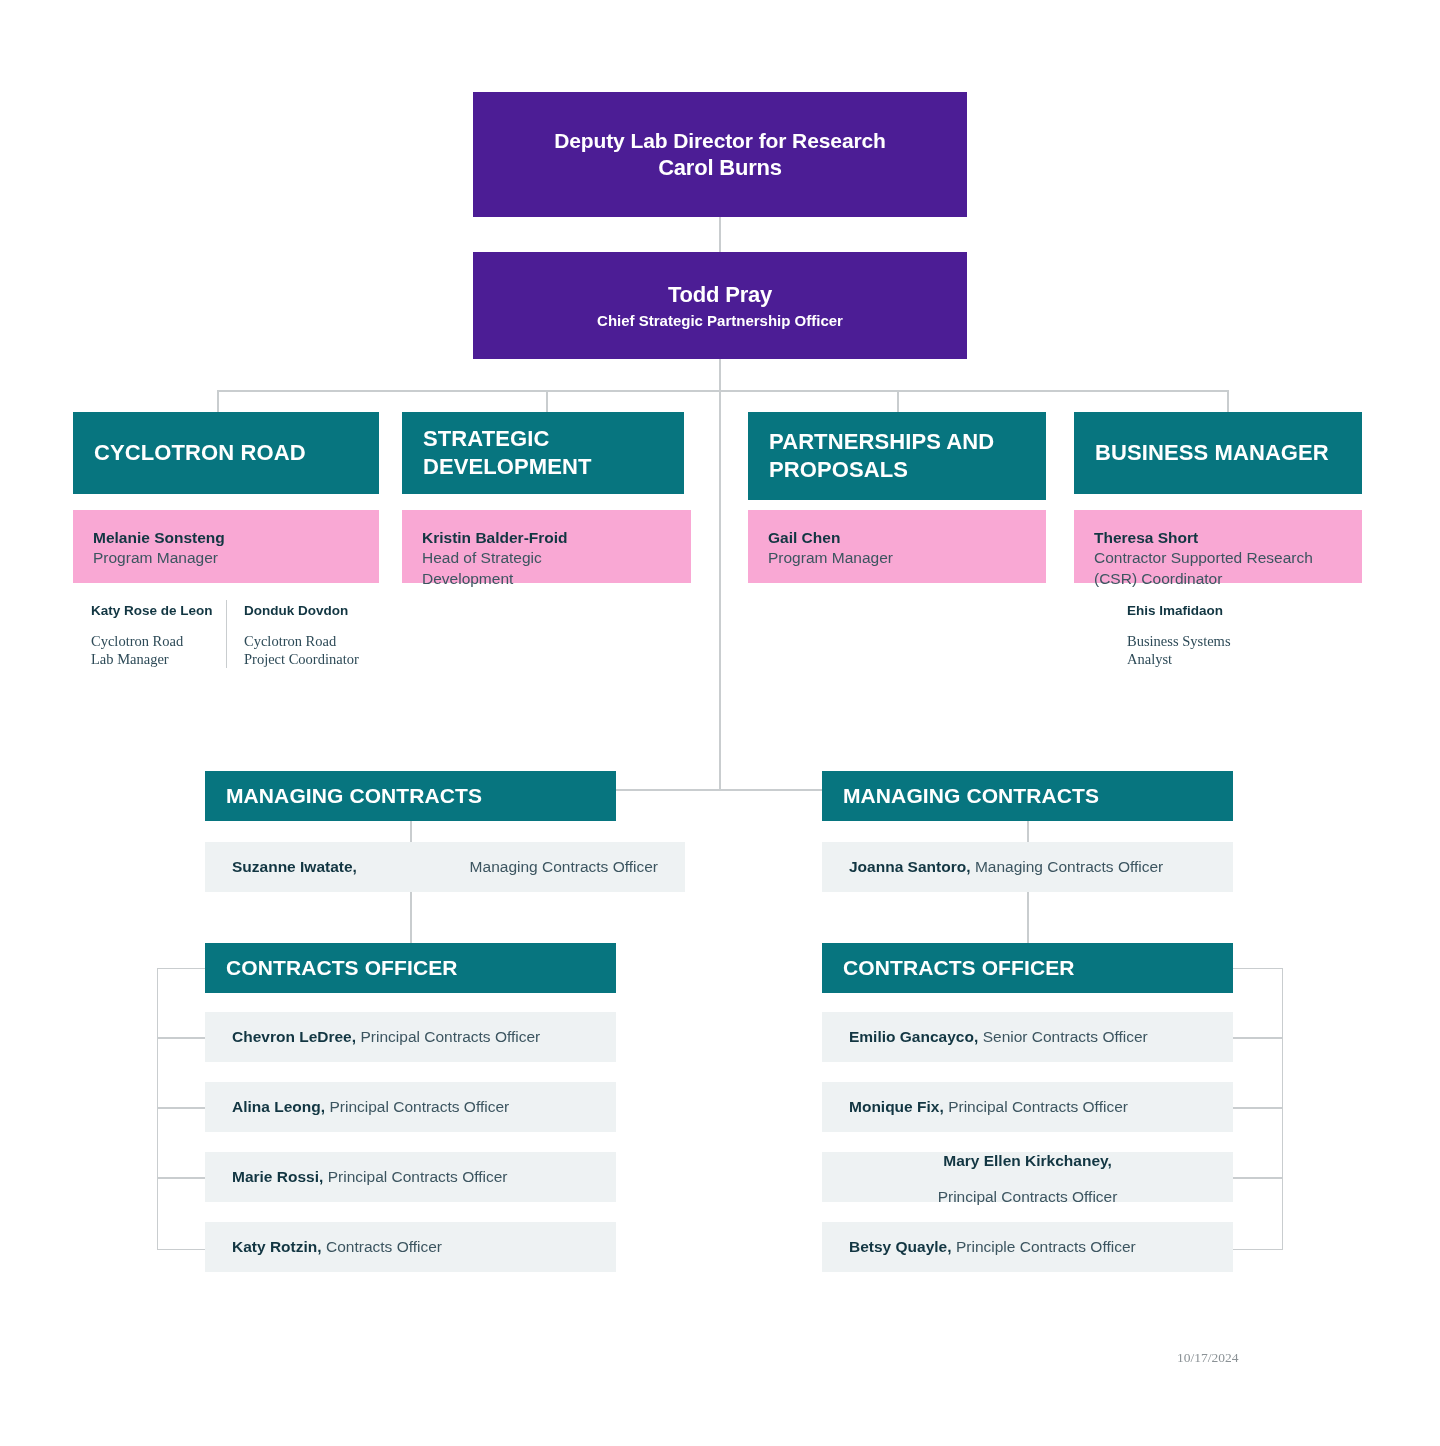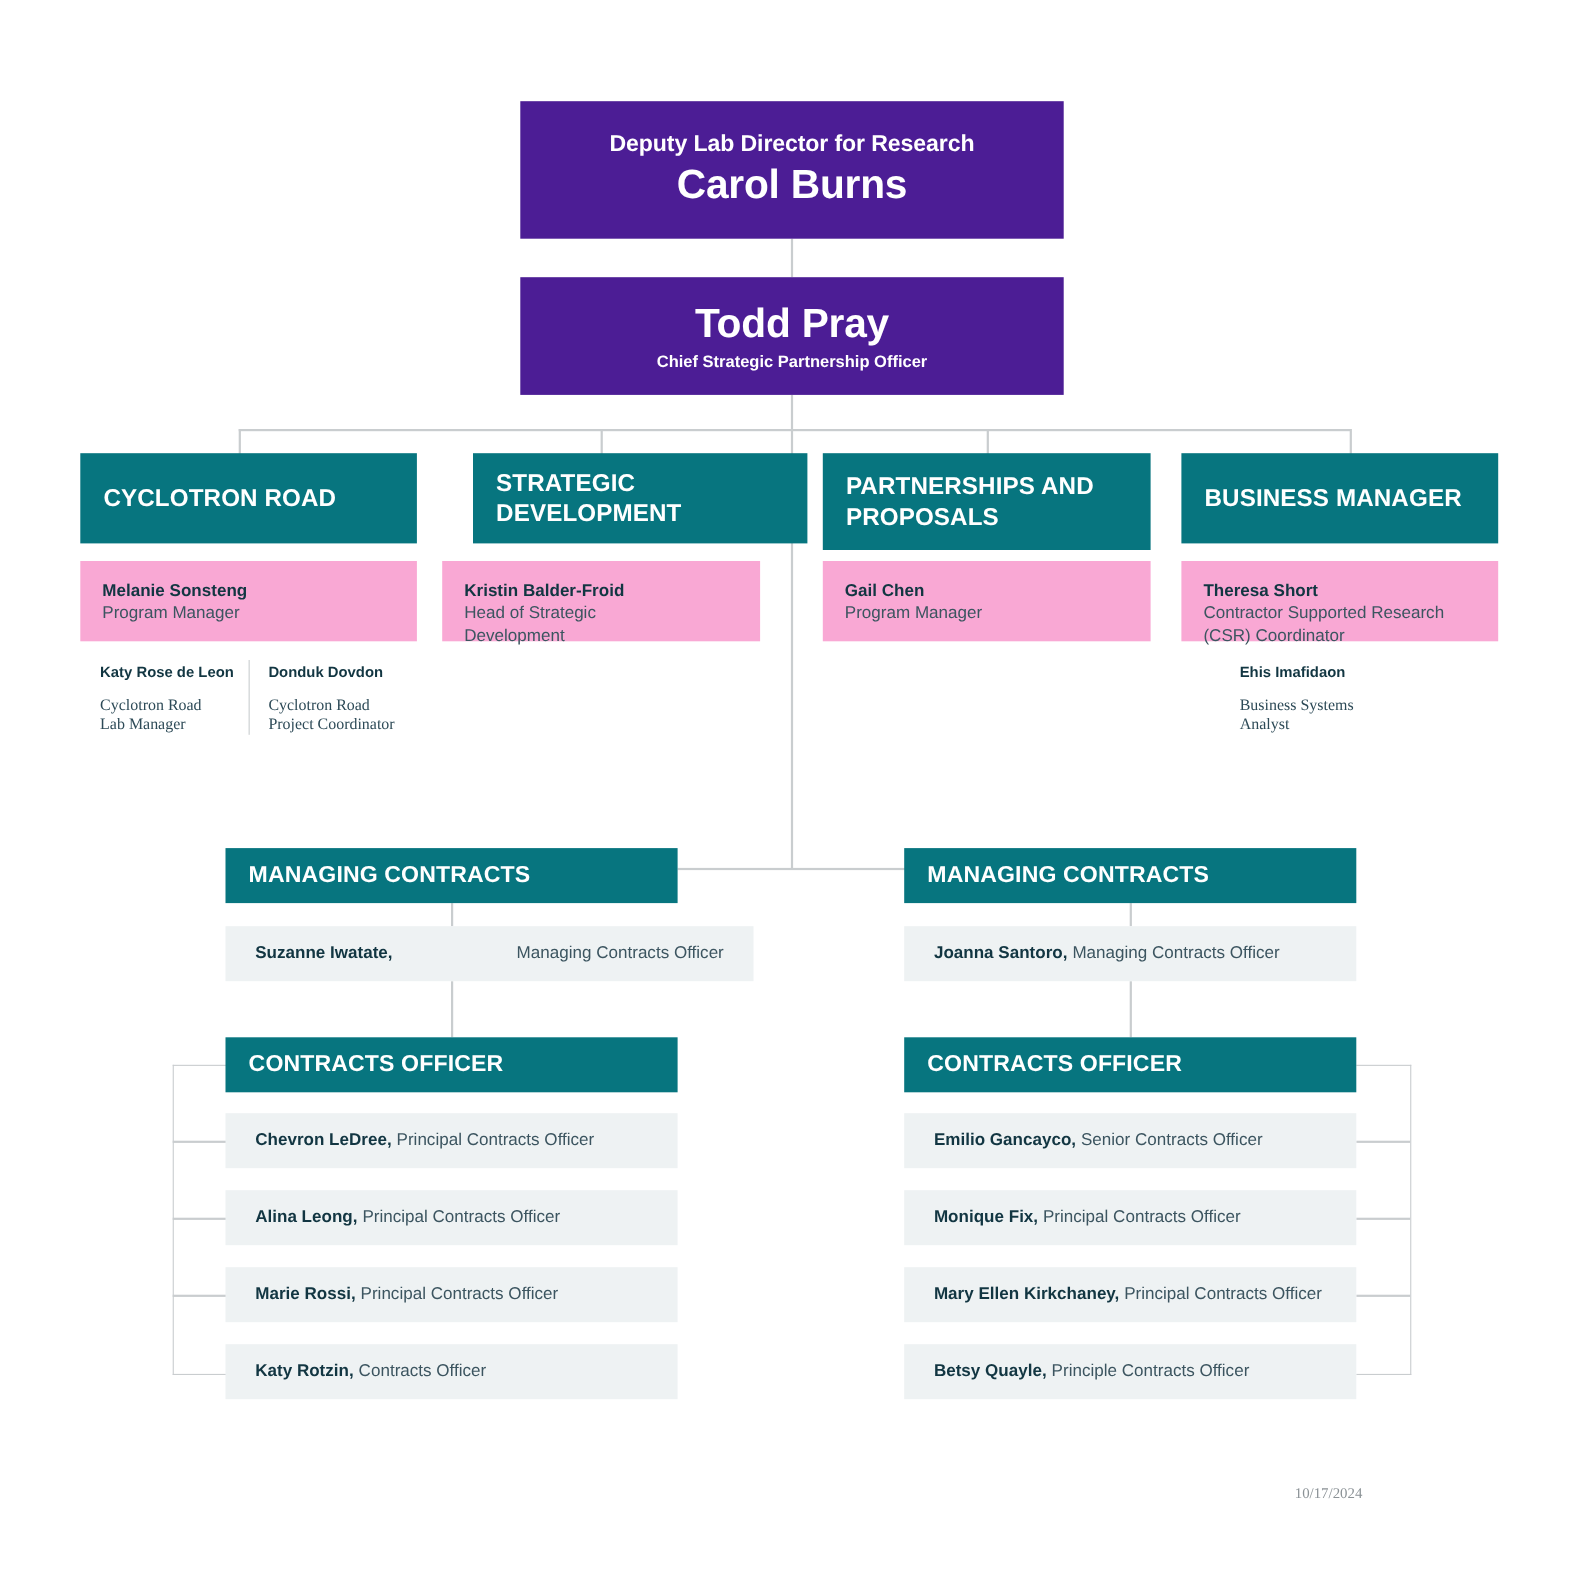--- a/index.html
+++ b/index.html
@@ -56,21 +56,21 @@
     justify-content: center;
     text-align: center;
   }
   .navy-box .line-title {
     font-size: 21px;
     font-weight: bold;
     letter-spacing: -0.1px;
     line-height: 1.25;
   }
   .navy-box .line-name {
-    font-size: 37px;
+    font-size: 22px;
     font-weight: bold;
     line-height: 1.25;
     letter-spacing: -0.2px;
   }
   .navy-box .line-sub {
     font-size: 15px;
     font-weight: bold;
     line-height: 1.3;
     margin-top: 3px;
   }
@@ -207,21 +207,21 @@
   </div>
 
   <div class="node teal-head" style="left:73px; top:412px; width:306px; height:82px;">
     <div class="head-label">CYCLOTRON ROAD</div>
   </div>
   <div class="node gray-body" style="left:73px; top:510px; width:306px; height:73px;">
     <div class="pname">Melanie Sonsteng</div>
     <div class="prole">Program Manager</div>
   </div>
 
-  <div class="node teal-head" style="left:402px; top:412px; width:304px; height:82px;margin-left:28px;">
+  <div class="node teal-head" style="left:402px; top:412px; width:282px; height:82px;">
     <div class="head-label">
       <span>STRATEGIC</span><br>
       <span>DEVELOPMENT</span>
     </div>
   </div>
   <div class="node gray-body" style="left:402px; top:510px; width:289px; height:73px;">
     <div class="pname">Kristin Balder-Froid</div>
     <div class="prole">Head of Strategic</div>
     <div class="prole">Development</div>
   </div>
@@ -304,21 +304,21 @@
   <div class="node teal-head bar" style="left:822px; top:943px; width:411px; height:50px;">
     <div class="head-label">CONTRACTS OFFICER</div>
   </div>
 
   <div class="node gray-row" style="left:822px; top:1012px; width:411px; height:50px;">
     <span class="rname">Emilio Gancayco,</span>&nbsp;<span class="rrole">Senior Contracts Officer</span>
   </div>
   <div class="node gray-row" style="left:822px; top:1082px; width:411px; height:50px;">
     <span class="rname">Monique Fix,</span>&nbsp;<span class="rrole">Principal Contracts Officer</span>
   </div>
-  <div class="node gray-row" style="left:822px; top:1152px; width:411px; height:50px;">
+  <div class="node gray-row" style="left:822px; top:1152px; width:411px; height:50px;flex-direction:column;">
     <span class="rname">Mary Ellen Kirkchaney,</span>&nbsp;<span class="rrole">Principal Contracts Officer</span>
   </div>
   <div class="node gray-row" style="left:822px; top:1222px; width:411px; height:50px;">
     <span class="rname">Betsy Quayle,</span>&nbsp;<span class="rrole">Principle Contracts Officer</span>
   </div>
 
   <div class="footer-date" style="left:1177px; top:1350px;">10/17/2024</div>
 
 </div>
 

